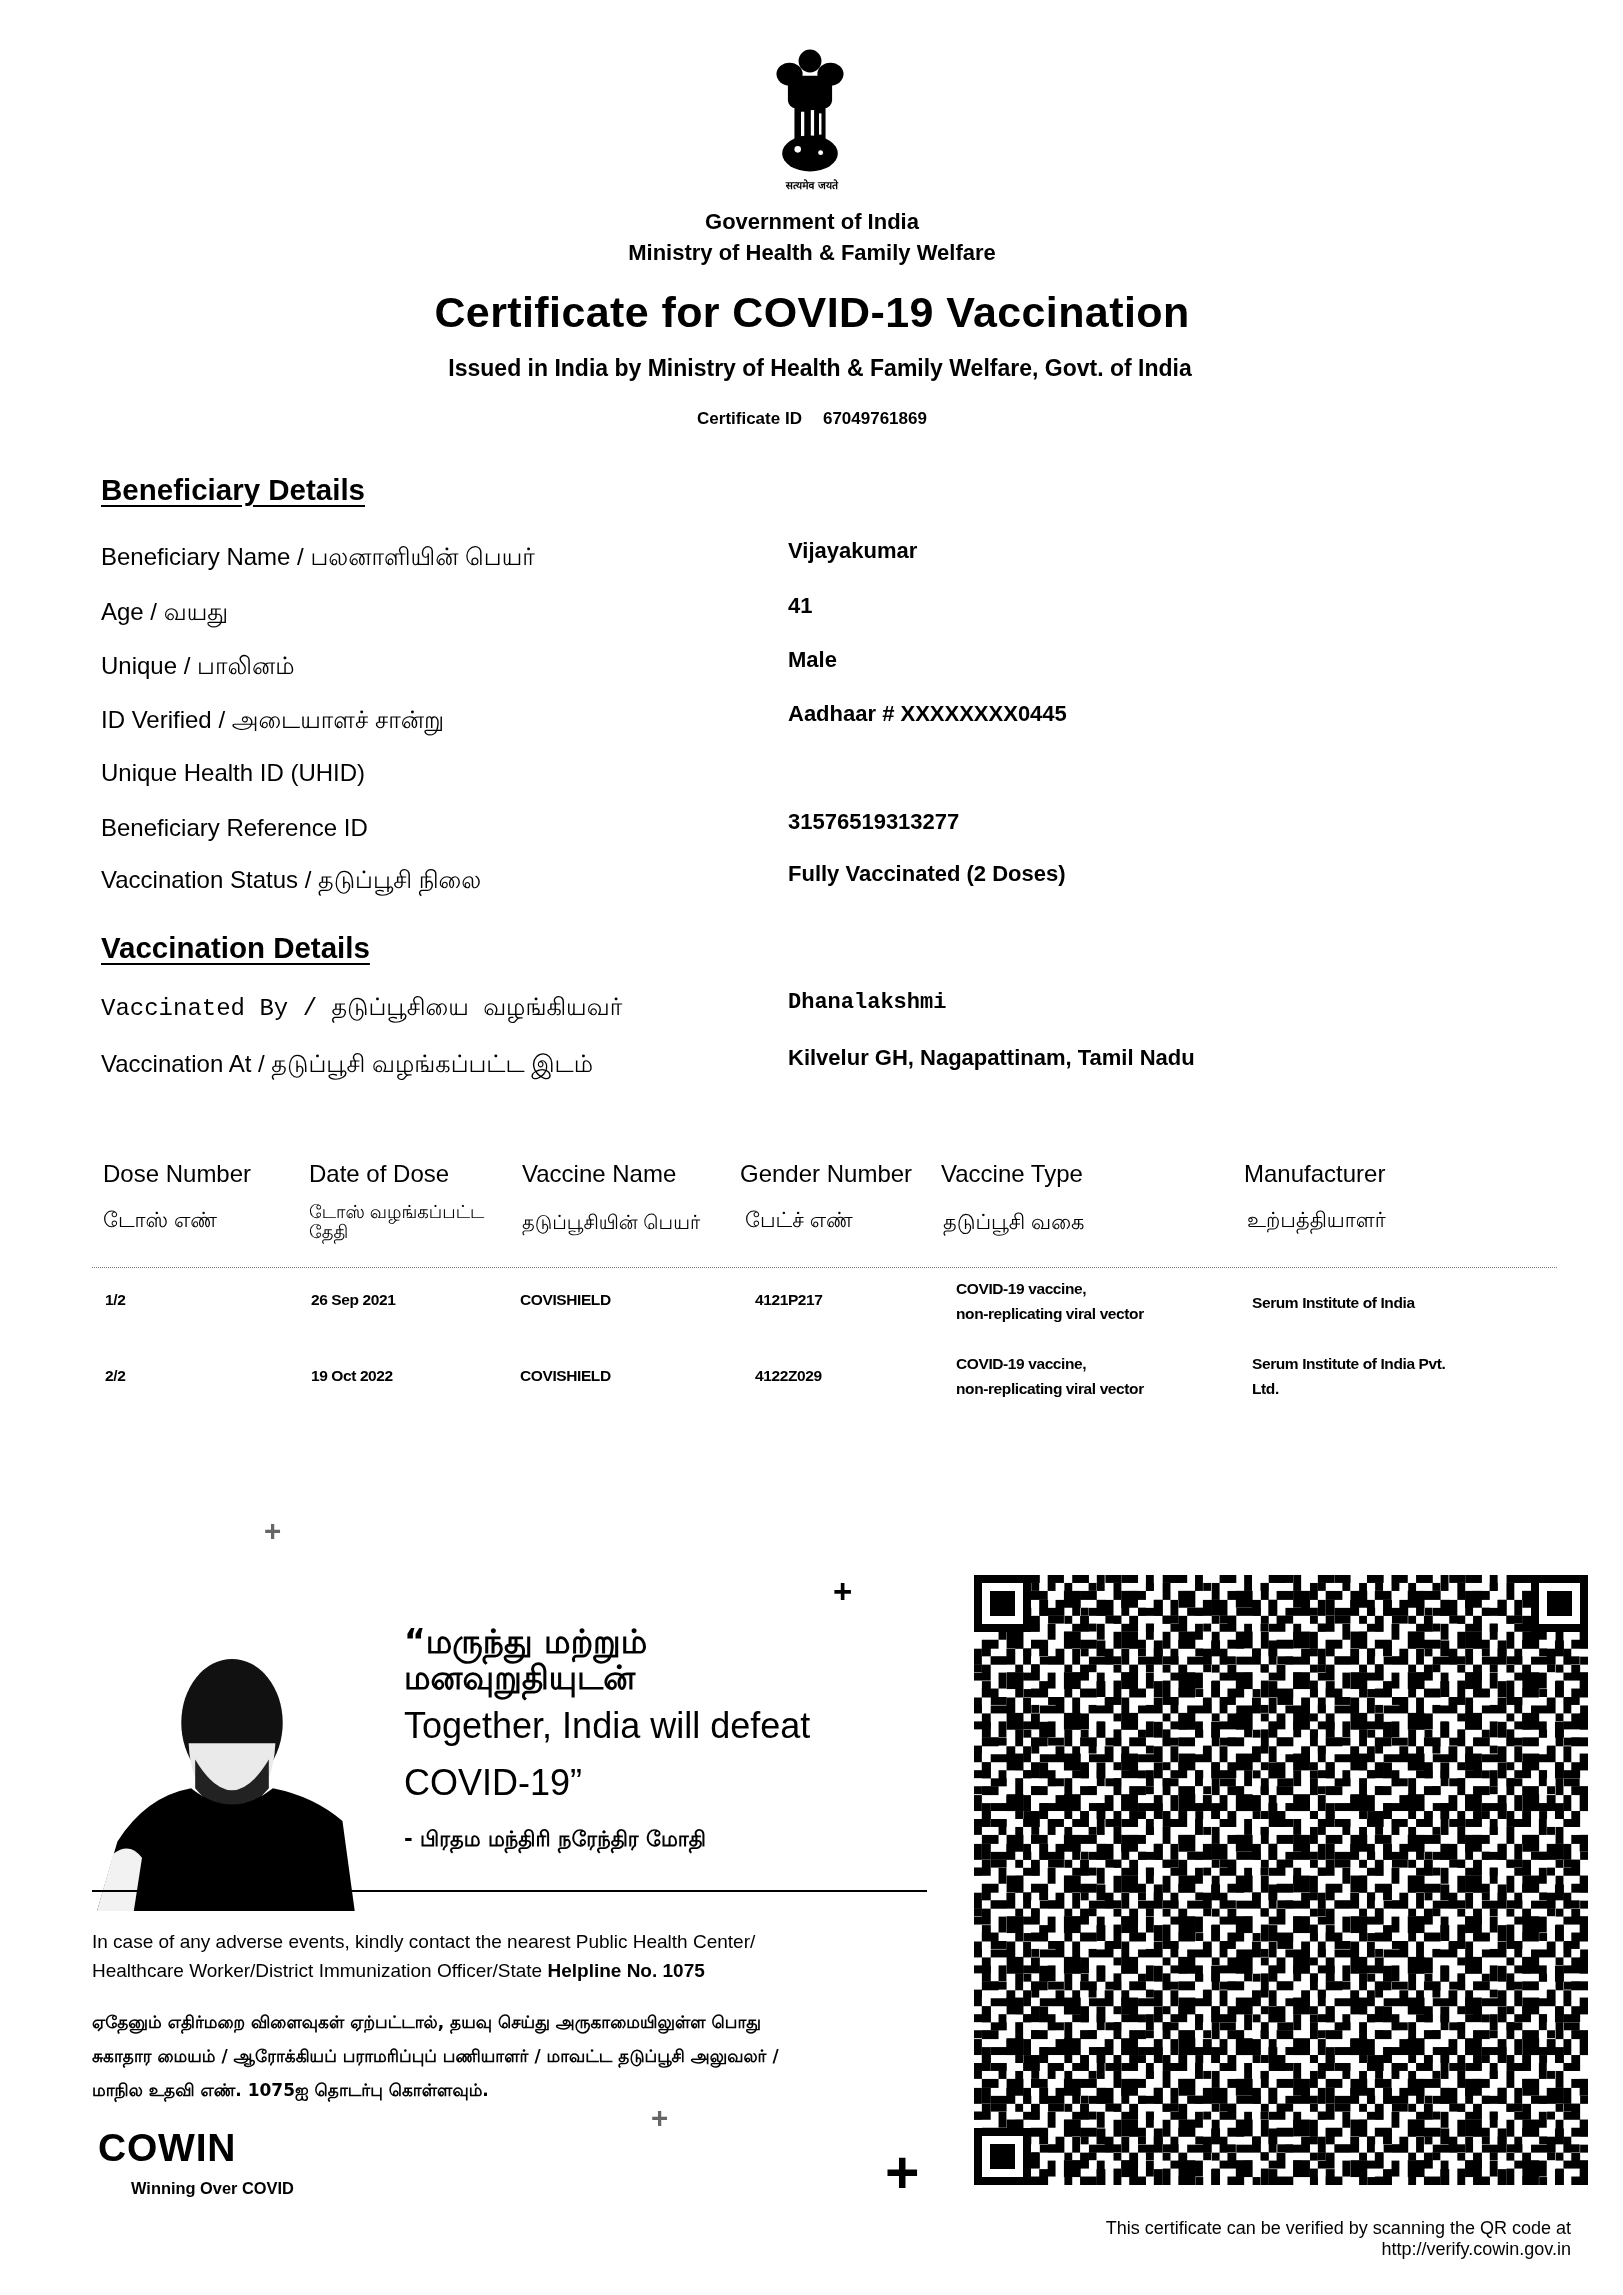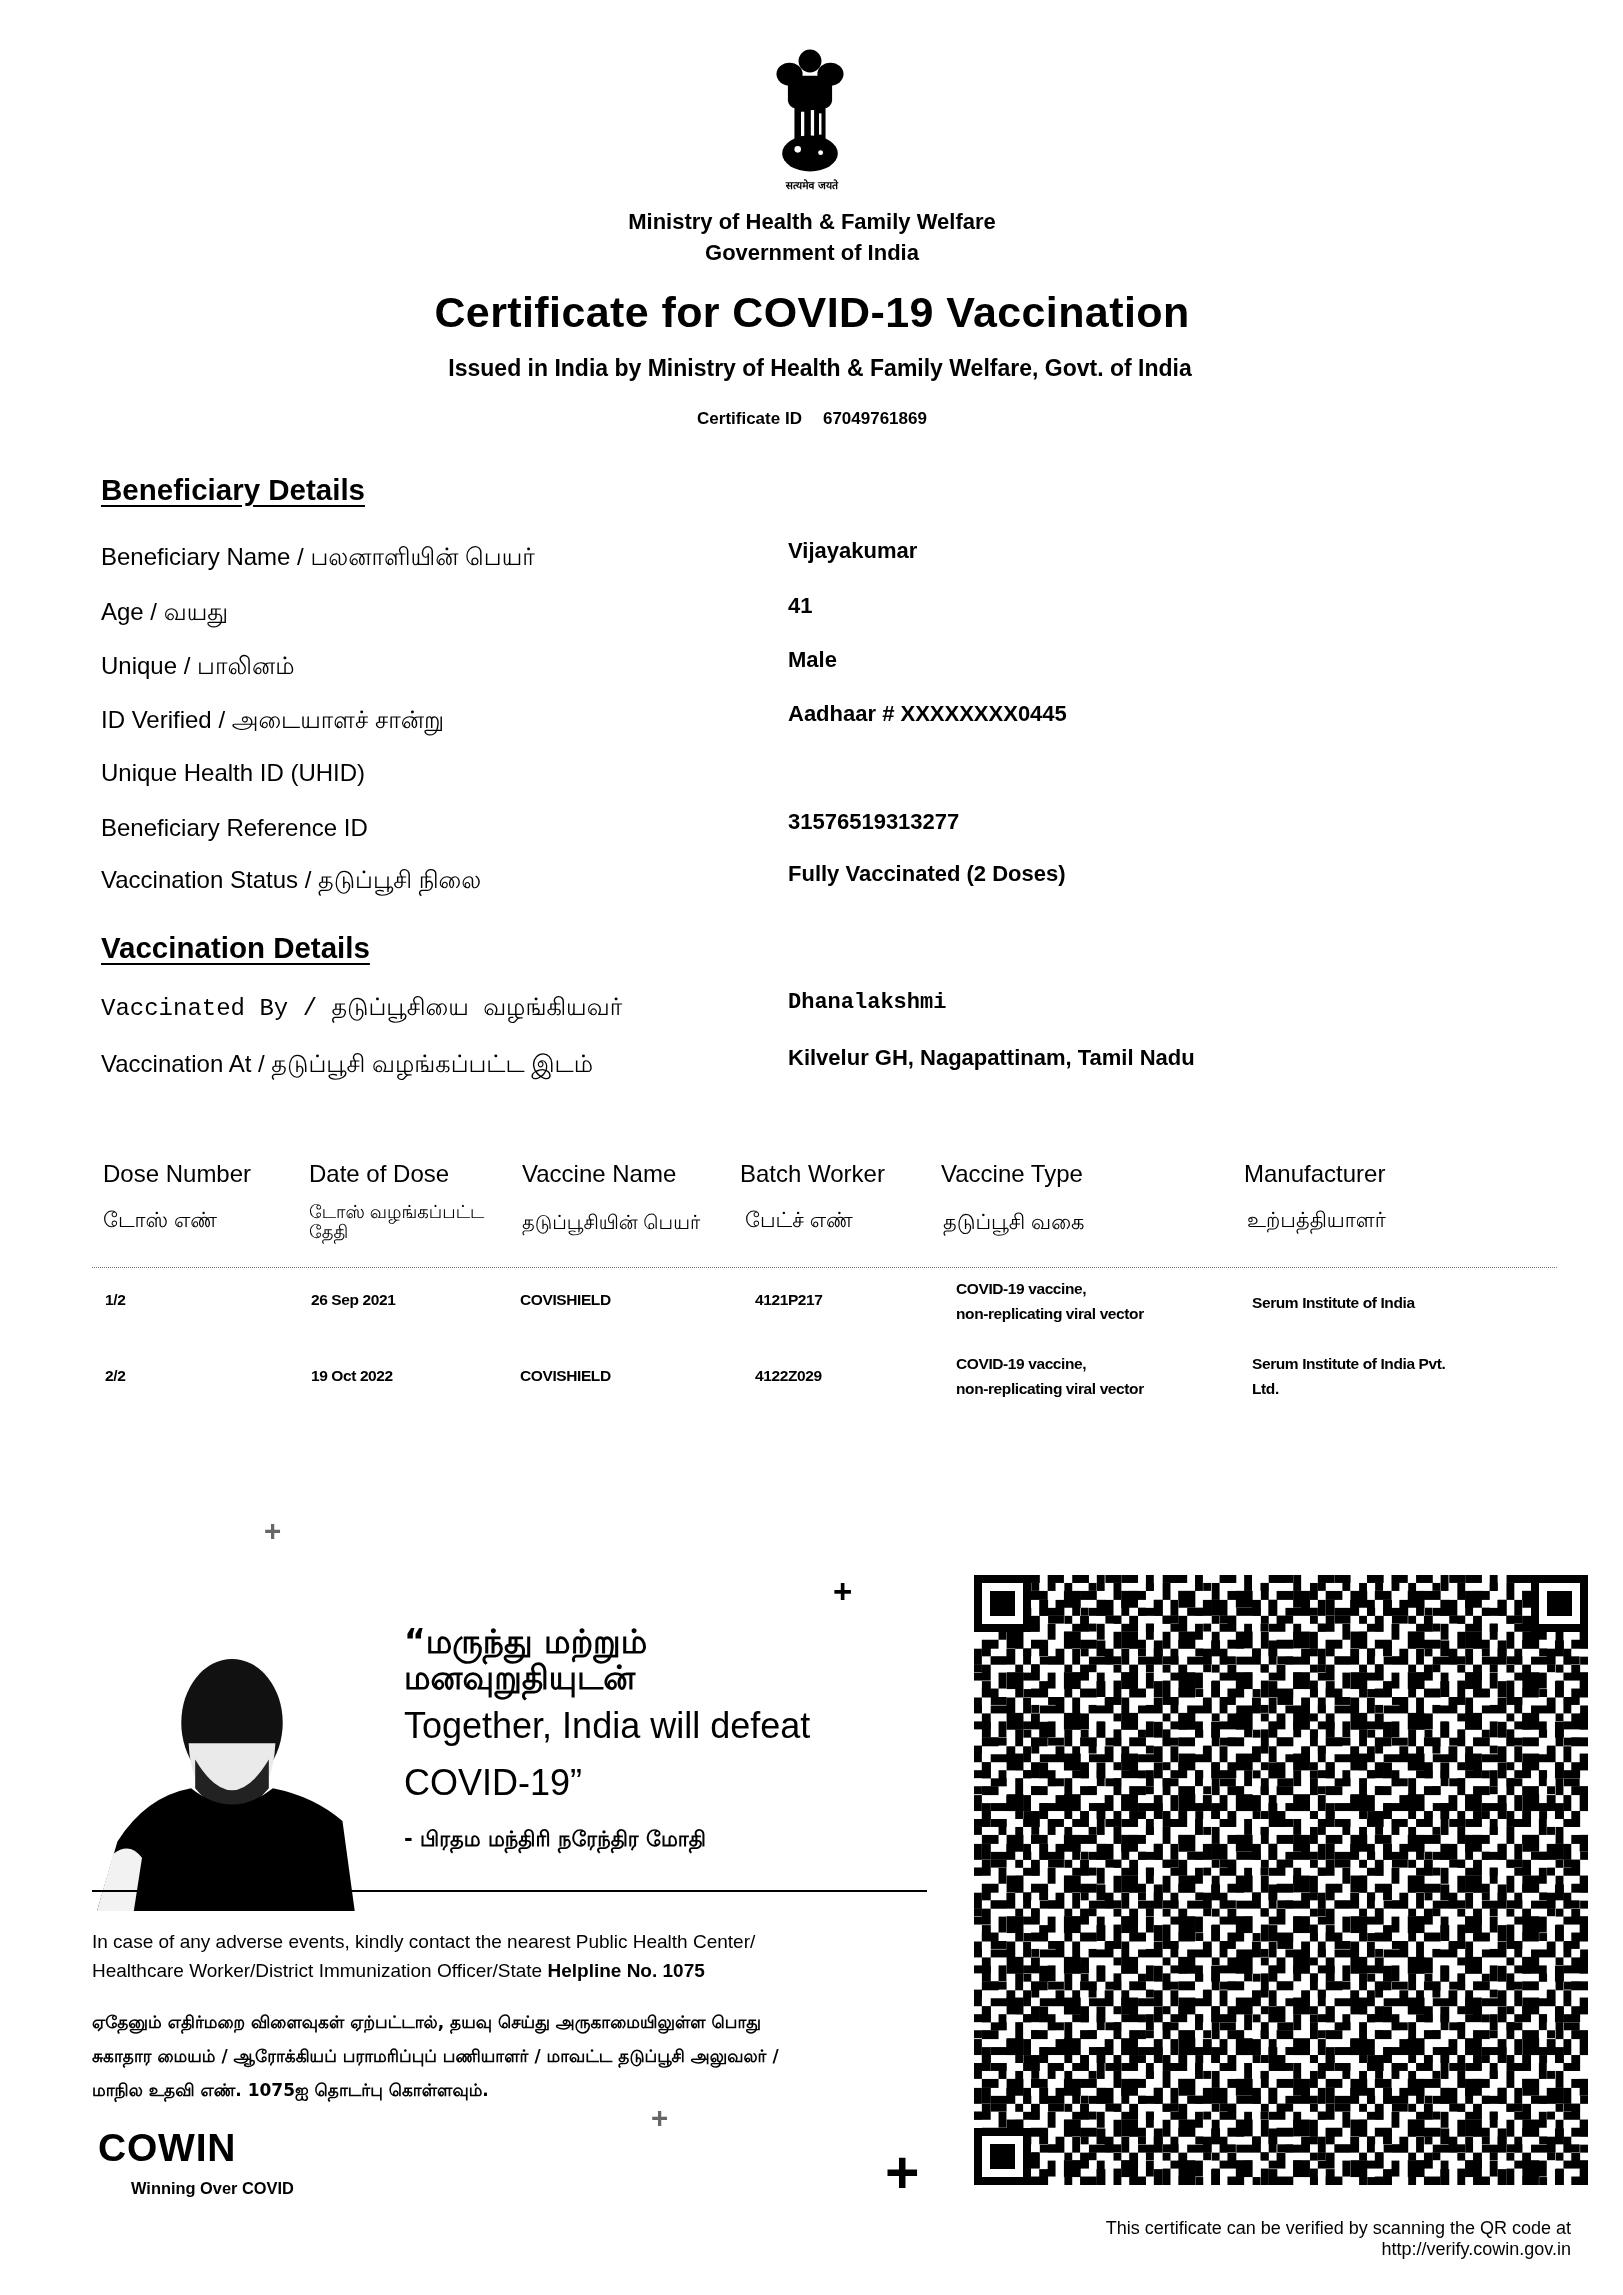--- a/index.html
+++ b/index.html
@@ -59,22 +59,22 @@
     <rect x="44" y="84" width="4" height="30" fill="#fff"></rect>
     <rect x="56" y="82" width="4" height="34" fill="#fff"></rect>
     <rect x="66" y="86" width="3" height="26" fill="#fff"></rect>
     <ellipse cx="55" cy="135" rx="34" ry="22" fill="#000"></ellipse>
     <circle cx="40" cy="130" r="4" fill="#fff"></circle>
     <circle cx="68" cy="134" r="3" fill="#fff"></circle>
   </svg>
 </div>
 <div class="abs center motto">सत्यमेव जयते</div>
 <div class="abs center ministry">
+  <div>Government of India</div>
   <div>Ministry of Health &amp; Family Welfare</div>
-  <div>Government of India</div>
 </div>
 <div class="abs center title">Certificate for COVID-19 Vaccination</div>
 <div class="abs center issued">Issued in India by Ministry of Health &amp; Family Welfare, Govt. of India</div>
 <div class="abs center certid">
   <span>Certificate ID</span><span class="gap"></span><span>67049761869</span>
 </div>
 
 <div class="abs section-title" style="top:473px;">Beneficiary Details</div>
 
 <div class="abs row" style="top:543px;">
@@ -112,21 +112,21 @@
   <span class="value">Dhanalakshmi</span>
 </div>
 <div class="abs row" style="top:1050px;">
   <span class="label">Vaccination At / தடுப்பூசி வழங்கப்பட்ட இடம்</span>
   <span class="value">Kilvelur GH, Nagapattinam, Tamil Nadu</span>
 </div>
 
 <div class="abs th" style="left:103px; top:1160px;">Dose Number</div>
 <div class="abs th" style="left:309px; top:1160px;">Date of Dose</div>
 <div class="abs th" style="left:522px; top:1160px;">Vaccine Name</div>
-<div class="abs th" style="left:740px; top:1160px;">Batch Worker</div>
+<div class="abs th" style="left:740px; top:1160px;">Gender Number</div>
 <div class="abs th" style="left:941px; top:1160px;">Vaccine Type</div>
 <div class="abs th" style="left:1244px; top:1160px;">Manufacturer</div>
 
 <div class="abs th" style="left:103px; top:1208px; font-size:21px;">டோஸ் எண்</div>
 <div class="abs th-ta" style="left:309px; top:1203px; width:196px; font-size:18px;">டோஸ் வழங்கப்பட்ட தேதி</div>
 <div class="abs th" style="left:522px; top:1211px; font-size:19.6px;">தடுப்பூசியின் பெயர்</div>
 <div class="abs th" style="left:745px; top:1208px; font-size:21px;">பேட்ச் எண்</div>
 <div class="abs th" style="left:943px; top:1210px; font-size:21px;">தடுப்பூசி வகை</div>
 <div class="abs th" style="left:1247px; top:1208px; font-size:21px;">உற்பத்தியாளர்</div>
 

